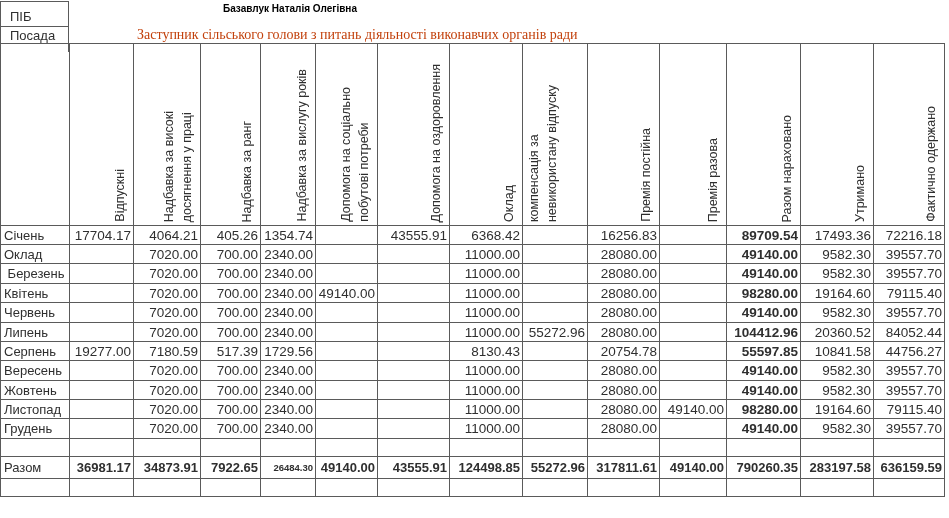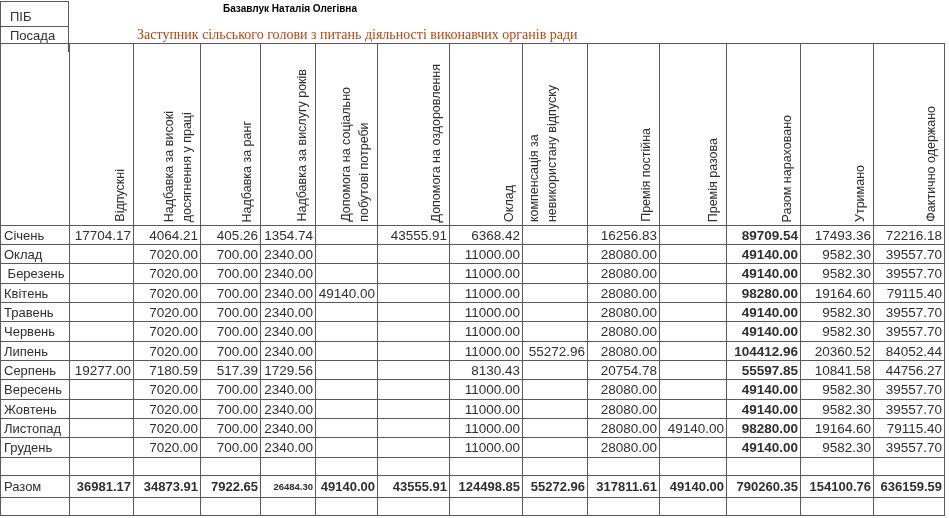--- a/index.html
+++ b/index.html
@@ -210,36 +210,20 @@
       <td>49140.00</td>
       <td></td>
       <td>11000.00</td>
       <td></td>
       <td>28080.00</td>
       <td></td>
       <td class="b">98280.00</td>
       <td>19164.60</td>
       <td>79115.40</td>
     </tr>
-    <tr class="r">
-      <td class="m">Травень</td>
-      <td></td>
-      <td>7020.00</td>
-      <td>700.00</td>
-      <td>2340.00</td>
-      <td></td>
-      <td></td>
-      <td>11000.00</td>
-      <td></td>
-      <td>28080.00</td>
-      <td></td>
-      <td class="b">49140.00</td>
-      <td>9582.30</td>
-      <td>39557.70</td>
-    </tr>
     <tr class="r20">
       <td class="m">Червень</td>
       <td></td>
       <td>7020.00</td>
       <td>700.00</td>
       <td>2340.00</td>
       <td></td>
       <td></td>
       <td>11000.00</td>
       <td></td>
@@ -367,21 +351,21 @@
       <td>34873.91</td>
       <td>7922.65</td>
       <td class="small">26484.30</td>
       <td>49140.00</td>
       <td>43555.91</td>
       <td>124498.85</td>
       <td>55272.96</td>
       <td>317811.61</td>
       <td>49140.00</td>
       <td>790260.35</td>
-      <td>154100.76</td>
+      <td>283197.58</td>
       <td>636159.59</td>
     </tr>
     <tr class="blank">
       <td></td>
         <td></td>
       <td></td>
         <td></td>
       <td></td>
         <td></td>
       <td></td>

